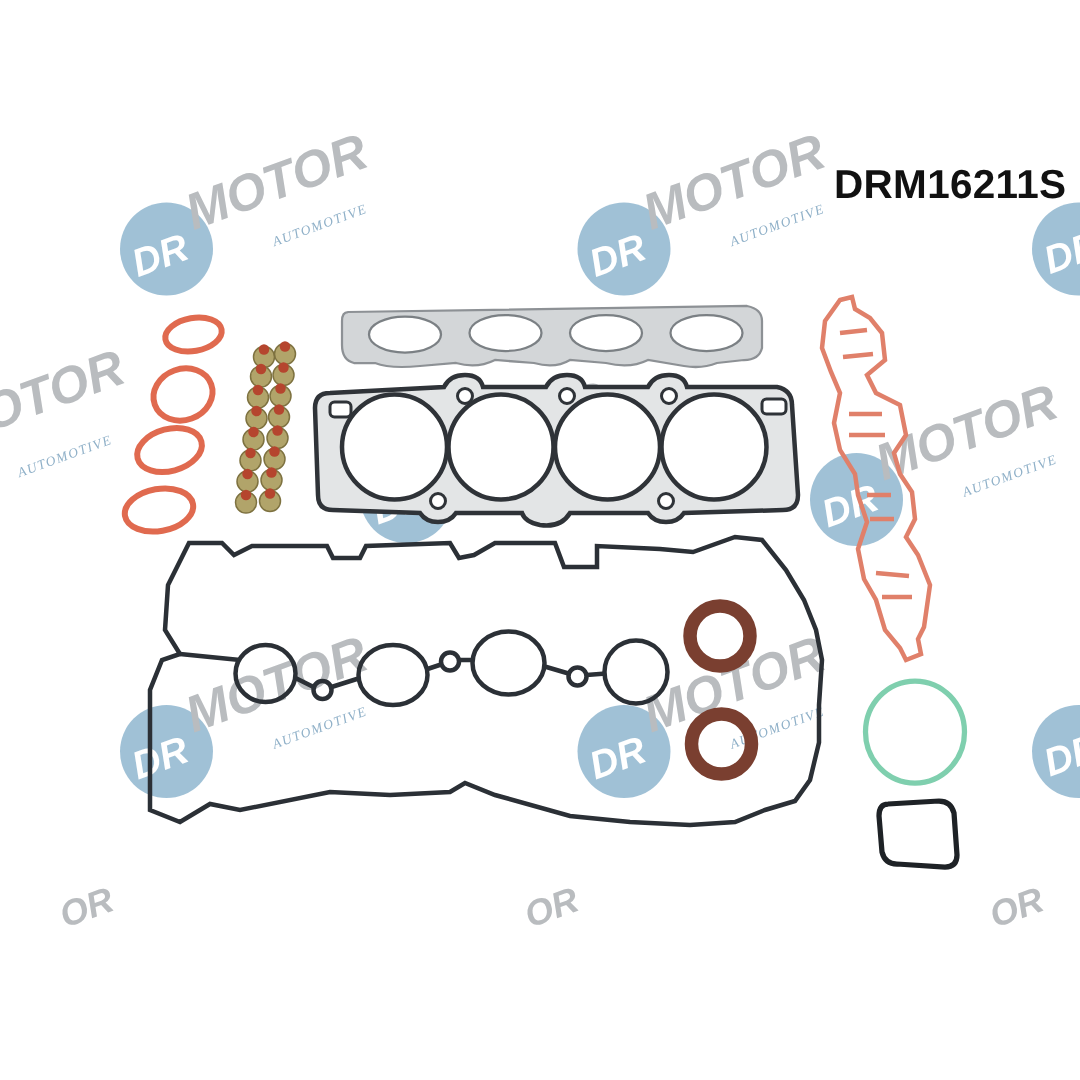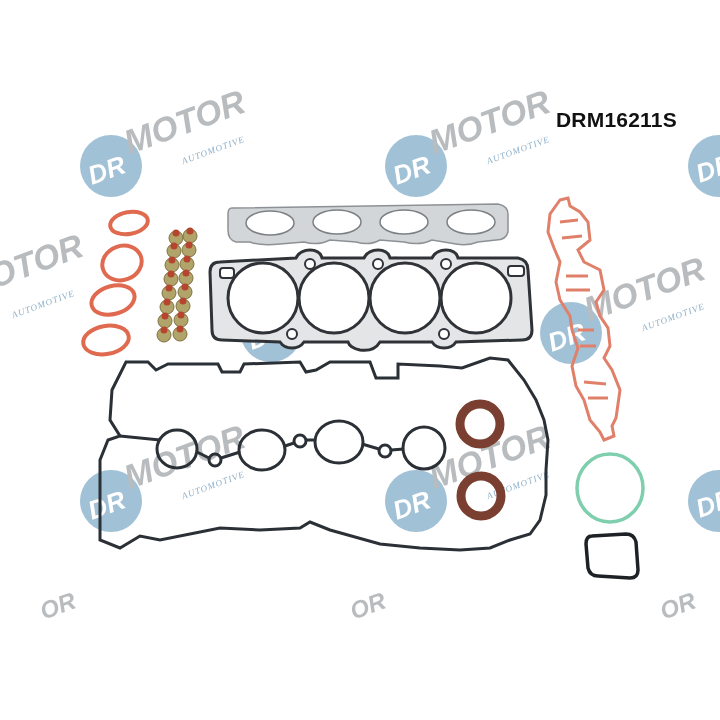--- a/index.html
+++ b/index.html
@@ -1,18 +1,18 @@
 <!DOCTYPE html>
 <html><head>
 <meta charset="utf-8">
 <style>
   html, body { margin:0; padding:0; background:#ffffff; }
   body { width:720px; height:720px; position:relative; overflow:hidden; font-family:"Liberation Sans", sans-serif; }
   .stage { position:absolute; left:0; top:0; width:720px; height:720px; }
-  .part-code { position:absolute; left:556px; top:108px; font-size:21px; font-weight:bold; color:#111; letter-spacing:0.2px; font-family:"Liberation Sans", sans-serif; }
+  .part-code { position:absolute; left:556px; top:108px; font-size:27px; font-weight:bold; color:#111; letter-spacing:0.2px; font-family:"Liberation Sans", sans-serif; }
   .wm { position:absolute; pointer-events:none; }
   .wm .disk { position:absolute; border-radius:50%; background:#8fb6cf; opacity:0.85; }
   .wm .dr { position:absolute; color:#ffffff; font-weight:bold; font-style:italic; font-family:"Liberation Sans", sans-serif; }
   .wm .motor { position:absolute; color:#b9bcbf; font-weight:bold; font-style:italic; font-family:"Liberation Sans", sans-serif; white-space:nowrap; }
   .wm .auto { position:absolute; color:#8fb0c8; font-style:italic; font-family:"Liberation Serif", serif; white-space:nowrap; letter-spacing:1px; }
   svg { position:absolute; left:0; top:0; }
 </style>
 </head>
 <body>
 

